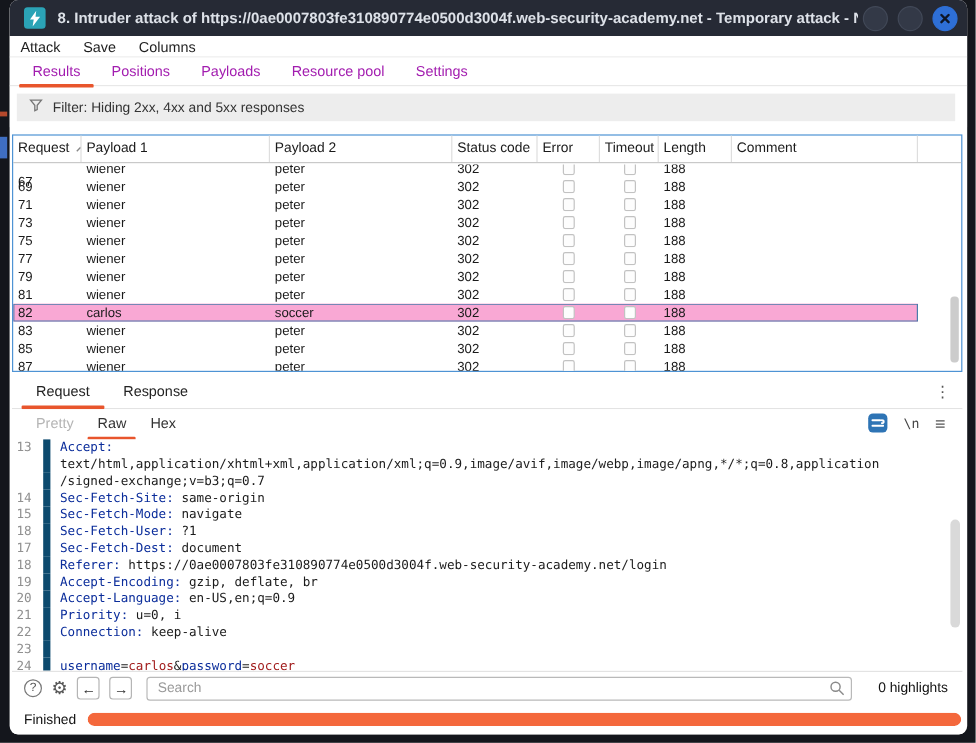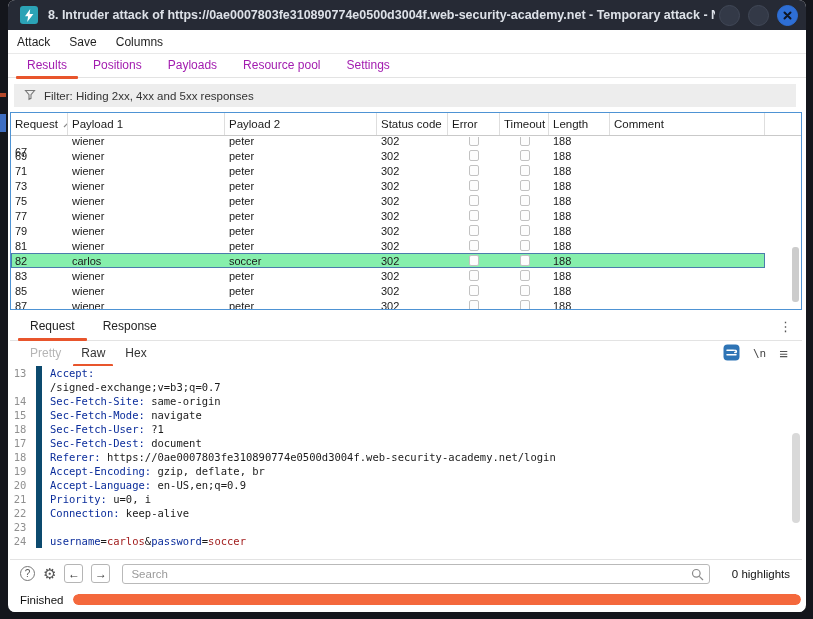--- a/index.html
+++ b/index.html
@@ -16,21 +16,21 @@
   .titlebar{height:30px;background:#262a35;display:flex;align-items:center;padding:0 8px;}
   .appicon{width:18px;height:18px;border-radius:3px;background:#2ba3b6;margin:0 10px 0 4px;
            display:flex;align-items:center;justify-content:center;flex:0 0 auto;}
   .title{color:#dde1e8;font-size:12.5px;font-weight:bold;white-space:nowrap;overflow:hidden;flex:1;}
   .winbtns{display:flex;gap:8px;margin-left:4px;flex:0 0 auto;}
   .wbtn{width:21px;height:21px;border-radius:50%;background:#333947;border:1px solid #414857;
         display:flex;align-items:center;justify-content:center;}
   .wbtn.close{background:#2e6fd6;border-color:#2e6fd6;}
 
   
-  .menubar{height:24px;display:flex;align-items:center;gap:19px;padding-left:9px;
+  .menubar{height:18px;display:flex;align-items:center;gap:19px;padding-left:9px;
            border-bottom:1px solid #e9e9e9;font-size:12px;color:#1e1e1e;background:#fff;}
   .menu-item{cursor:default;}
 
   
   .tabsrow{height:24px;display:flex;align-items:center;padding-left:6px;
            border-bottom:1px solid #e3e3e3;background:#fff;}
   .atab{padding:4px 13px 6px;font-size:12px;color:#a21caf;position:relative;}
   .atab.active::after{content:"";position:absolute;left:2px;right:2px;bottom:-1px;height:3px;
                       background:#e8552c;border-radius:1px;}
 
@@ -43,21 +43,21 @@
   .rtable{position:absolute;left:2px;right:4px;top:112px;height:198px;
           border:1px solid #4e93d4;background:#fff;}
   .thead{height:23px;border-bottom:1px solid #c9c9c9;display:flex;font-size:11.5px;
          color:#1a1a1a;align-items:stretch;}
   .hcell{display:flex;align-items:center;gap:5px;padding-left:4px;border-right:1px solid #dedede;
          white-space:nowrap;overflow:hidden;flex:0 0 auto;}
   .hcell.filler{border-right:none;flex:1 1 auto;}
   .tbody{position:absolute;top:24px;left:0;right:0;bottom:0;overflow:hidden;}
   .trow{height:15px;display:flex;align-items:center;font-size:11px;color:#1a1a1a;width:754px;}
   .trow:first-child{margin-top:-4px;}
-  .trow.sel{background:#86efac;box-shadow:inset 0 0 0 1px #4b7cab;}
+  .trow.sel{background:#f9a8d4;box-shadow:inset 0 0 0 1px #4b7cab;}
   .tcell{padding-left:4px;white-space:nowrap;overflow:hidden;flex:0 0 auto;}
   .tcell.center{display:flex;justify-content:center;padding-left:0;}
   .cbx{width:10px;height:11px;border:1px solid #c2c2c2;border-radius:2px;background:#fdfdfd;}
   .tscroll{position:absolute;right:2px;top:134px;width:7px;height:55px;background:#cccccc;border-radius:3px;}
 
   
   .mtabs{position:absolute;top:313px;left:2px;right:4px;height:28px;border-bottom:1px solid #e3e3e3;
          display:flex;align-items:center;padding-left:6px;background:#fff;}
   .mtab{padding:5px 14px 7px;font-size:12px;color:#222;position:relative;}
   .mtab.active::after{content:"";position:absolute;left:2px;right:2px;bottom:-1px;height:3px;
@@ -362,20 +362,21 @@
             <path d="M4 6.2 h6.5 M4 10.8 h9 M11.8 6.2 c2.2 0 2.2 2.4 0 2.4" stroke="#fff" stroke-width="1.5" fill="none" stroke-linecap="round"></path>
           </svg></div>
         <div class="nl-glyph">\n</div>
         <div class="burger">≡</div>
       </div>
     </div>
 
   <div class="editor">
     <div id="editor-lines">
         <div class="codeline"><div class="gut">13</div><div class="lctext"><span class="seg-key">Accept:</span></div></div>
+        <div class="codeline"><div class="gut"></div><div class="lctext"><span class="seg-text">text/html,application/xhtml+xml,application/xml;q=0.9,image/avif,image/webp,image/apng,*/*;q=0.8,application</span></div></div>
         <div class="codeline"><div class="gut"></div><div class="lctext"><span class="seg-text">/signed-exchange;v=b3;q=0.7</span></div></div>
         <div class="codeline"><div class="gut">14</div><div class="lctext"><span class="seg-key">Sec-Fetch-Site:</span><span class="seg-text"> same-origin</span></div></div>
         <div class="codeline"><div class="gut">15</div><div class="lctext"><span class="seg-key">Sec-Fetch-Mode:</span><span class="seg-text"> navigate</span></div></div>
         <div class="codeline"><div class="gut">18</div><div class="lctext"><span class="seg-key">Sec-Fetch-User:</span><span class="seg-text"> ?1</span></div></div>
         <div class="codeline"><div class="gut">17</div><div class="lctext"><span class="seg-key">Sec-Fetch-Dest:</span><span class="seg-text"> document</span></div></div>
         <div class="codeline"><div class="gut">18</div><div class="lctext"><span class="seg-key">Referer:</span><span class="seg-text"> https://0ae0007803fe310890774e0500d3004f.web-security-academy.net/login</span></div></div>
         <div class="codeline"><div class="gut">19</div><div class="lctext"><span class="seg-key">Accept-Encoding:</span><span class="seg-text"> gzip, deflate, br</span></div></div>
         <div class="codeline"><div class="gut">20</div><div class="lctext"><span class="seg-key">Accept-Language:</span><span class="seg-text"> en-US,en;q=0.9</span></div></div>
         <div class="codeline"><div class="gut">21</div><div class="lctext"><span class="seg-key">Priority:</span><span class="seg-text"> u=0, i</span></div></div>
         <div class="codeline"><div class="gut">22</div><div class="lctext"><span class="seg-key">Connection:</span><span class="seg-text"> keep-alive</span></div></div>

